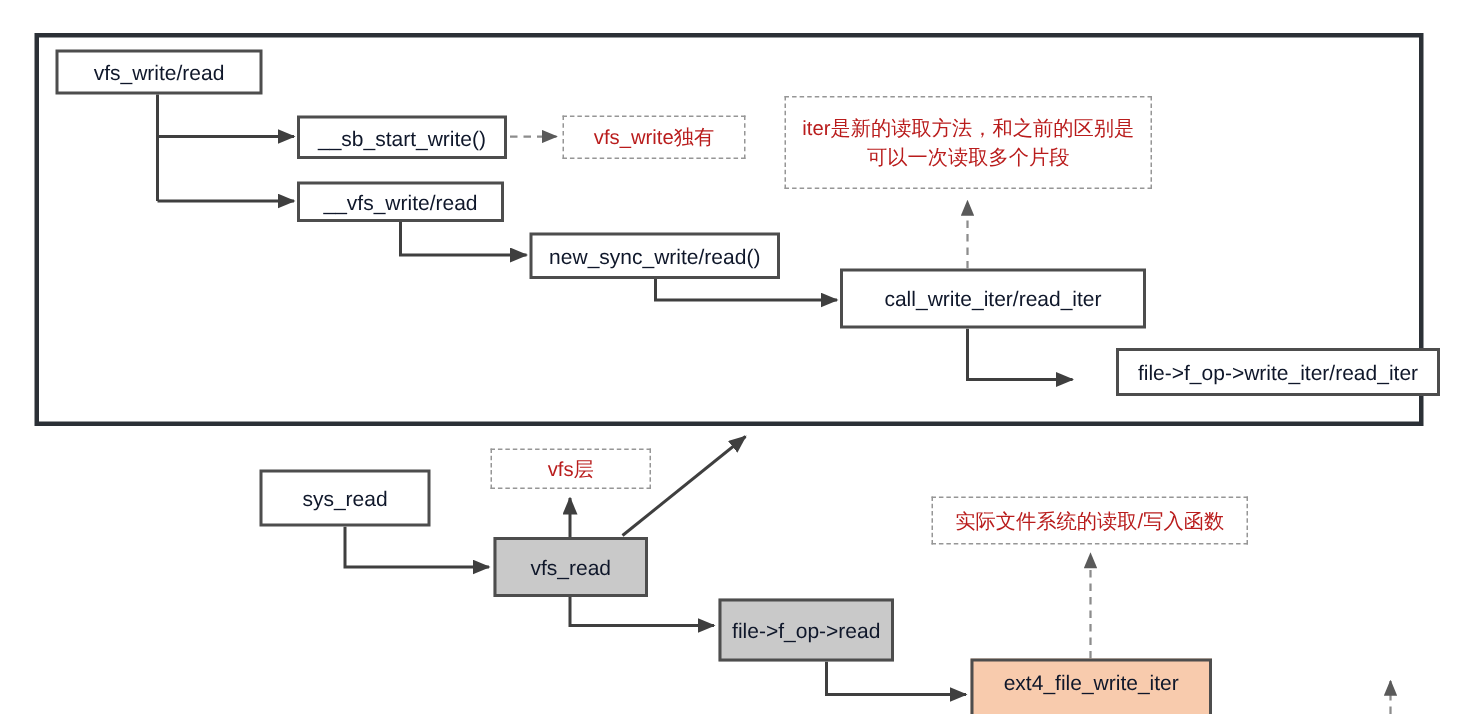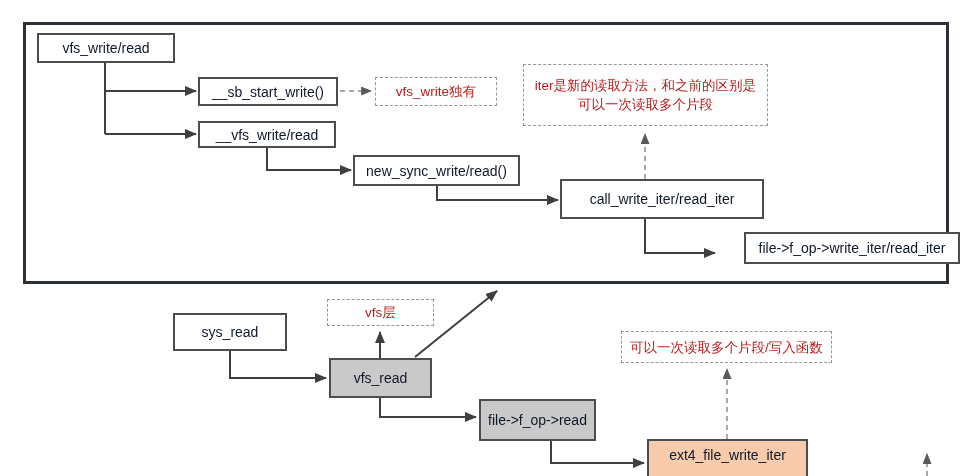--- a/index.html
+++ b/index.html
@@ -90,15 +90,15 @@
   <div class="note" style="left:327px; top:299px; width:107px; height:27px;">vfs层</div>
 
   <div class="box gray" style="left:329px; top:358px; width:103px; height:40px;">vfs_read</div>
 
   <div class="box gray" style="left:479px; top:399px; width:117px; height:42px;">file-&gt;f_op-&gt;read</div>
 
   <div class="box orange" style="left:647px; top:439px; width:161px; height:58px;">
     <span>ext4_file_write_iter</span>
   </div>
 
-  <div class="note" style="left:621px; top:331px; width:211px; height:32px;">可以一次读取多个片段/写入函数</div>
+  <div class="note" style="left:621px; top:331px; width:211px; height:32px;">实际文件系统的读取/写入函数</div>
 
 </div>
 
 </body></html>

